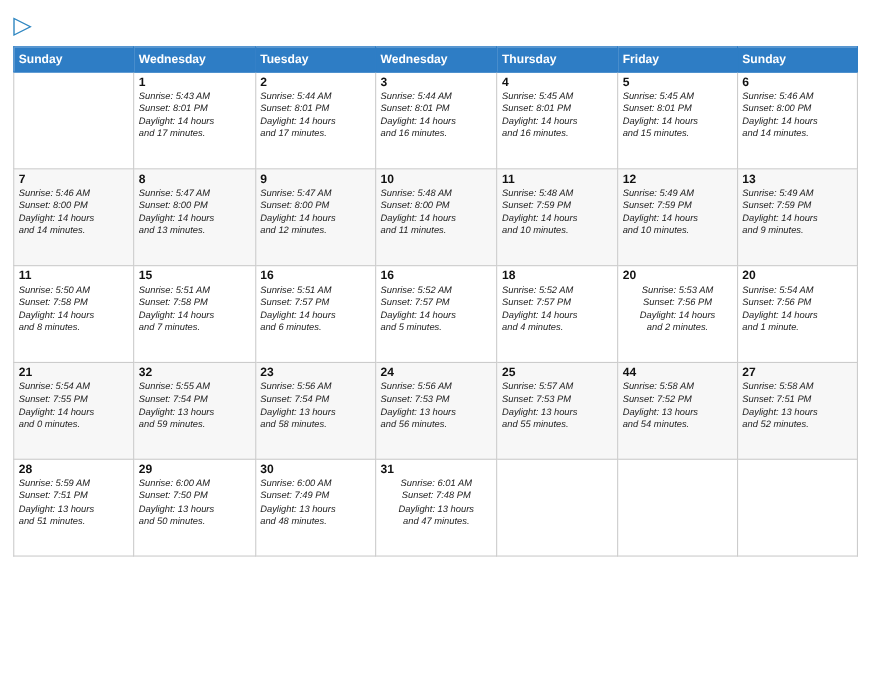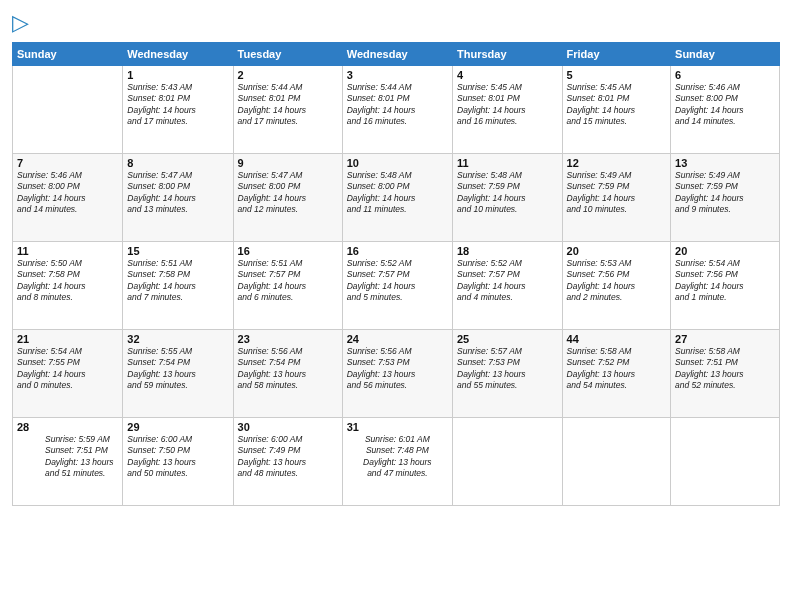--- a/index.html
+++ b/index.html
@@ -262,21 +262,21 @@
           </td>
           <td>
             <span class="day-number">18</span>
             <div class="day-info" style="white-space: pre-line;">Sunrise: 5:52 AM
 Sunset: 7:57 PM
 Daylight: 14 hours
 and 4 minutes.</div>
           </td>
           <td>
             <span class="day-number">20</span>
-            <div class="day-info" style="white-space: pre-line;">Sunrise: 5:53 AM
+            <div class="day-info" style="white-space: pre-line; text-align: center;">Sunrise: 5:53 AM
 Sunset: 7:56 PM
 Daylight: 14 hours
 and 2 minutes.</div>
           </td>
           <td>
             <span class="day-number">20</span>
             <div class="day-info" style="white-space: pre-line;">Sunrise: 5:54 AM
 Sunset: 7:56 PM
 Daylight: 14 hours
 and 1 minute.</div>
@@ -329,21 +329,21 @@
             <span class="day-number">27</span>
             <div class="day-info" style="white-space: pre-line;">Sunrise: 5:58 AM
 Sunset: 7:51 PM
 Daylight: 13 hours
 and 52 minutes.</div>
           </td>
         </tr>
         <tr>
           <td>
             <span class="day-number">28</span>
-            <div class="day-info" style="white-space: pre-line; margin-left: 28px;">Sunrise: 5:59 AM
+            <div class="day-info" style="white-space: pre-line;">Sunrise: 5:59 AM
 Sunset: 7:51 PM
 Daylight: 13 hours
 and 51 minutes.</div>
           </td>
           <td>
             <span class="day-number">29</span>
             <div class="day-info" style="white-space: pre-line;">Sunrise: 6:00 AM
 Sunset: 7:50 PM
 Daylight: 13 hours
 and 50 minutes.</div>

